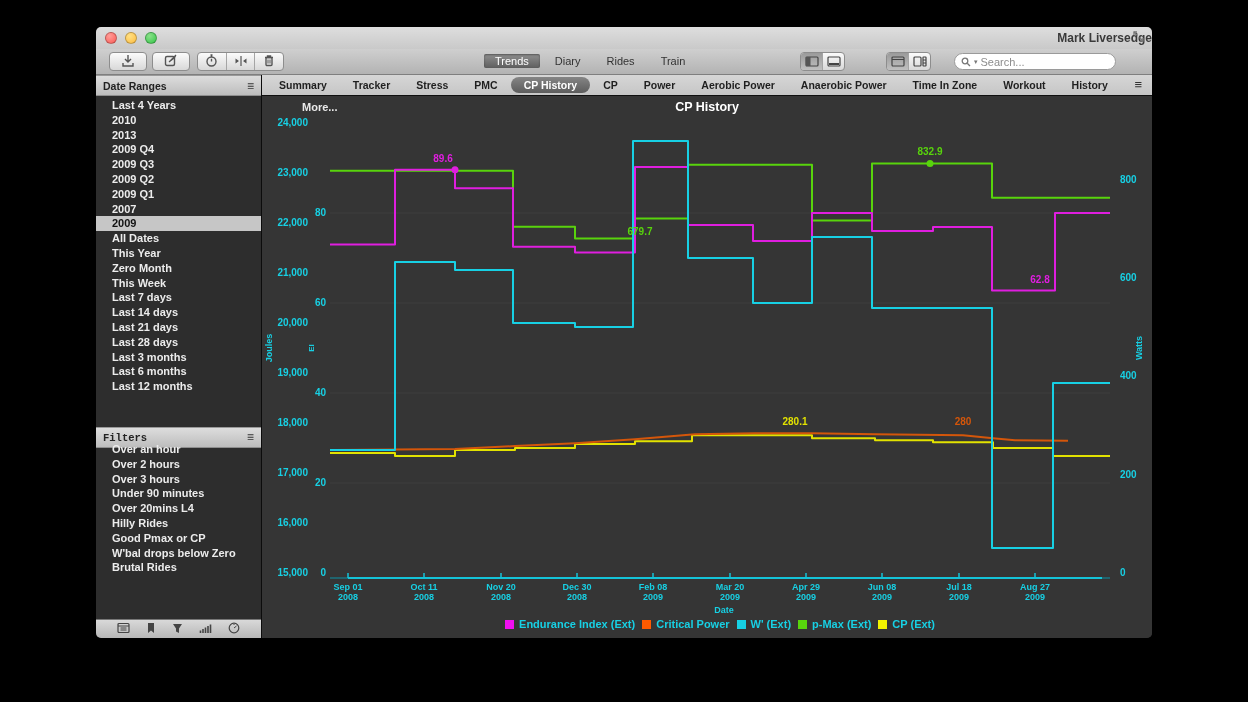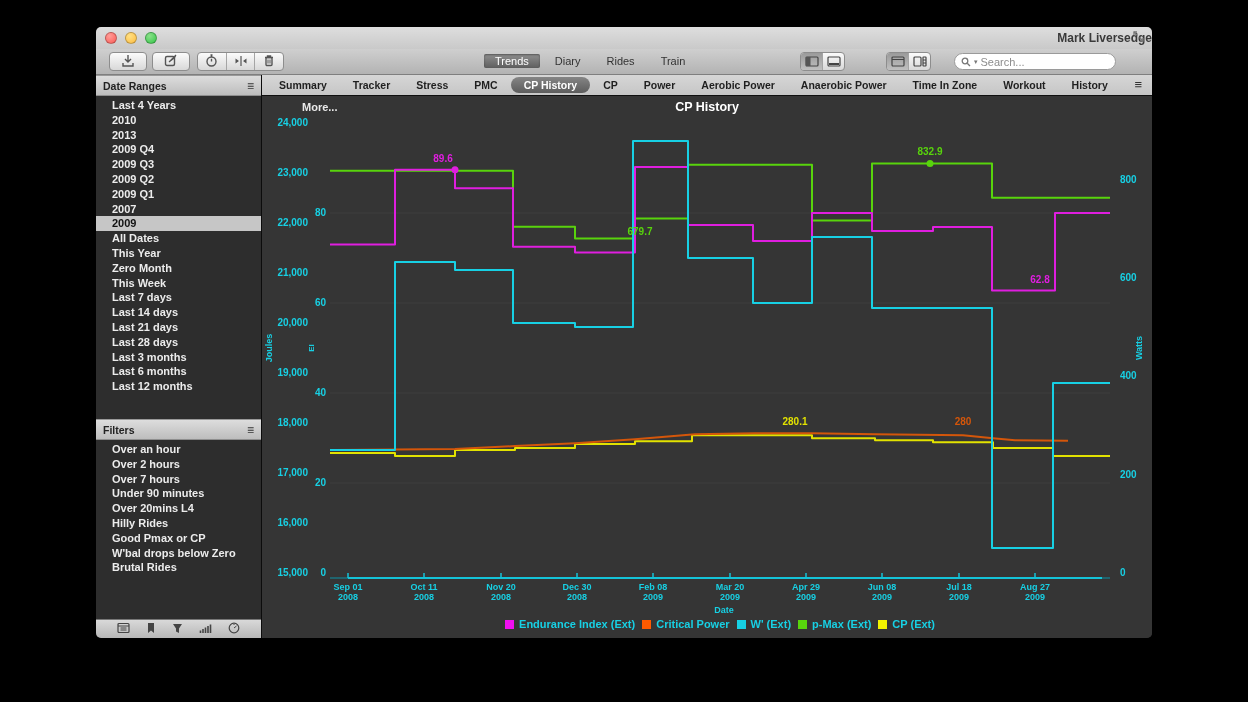--- a/index.html
+++ b/index.html
@@ -214,28 +214,28 @@
         <div class="sitem">Zero Month</div>
         <div class="sitem">This Week</div>
         <div class="sitem">Last 7 days</div>
         <div class="sitem">Last 14 days</div>
         <div class="sitem">Last 21 days</div>
         <div class="sitem">Last 28 days</div>
         <div class="sitem">Last 3 months</div>
         <div class="sitem">Last 6 months</div>
         <div class="sitem">Last 12 months</div>
       </div>
-    <div class="shead" style="top:344px;">
+    <div class="shead" style="top:352px;font-family:Liberation Mono, monospace;">
       <span class="ht">Filters</span>
       <span class="hm">≡</span>
     </div>
     <div class="slist" id="flt-list" style="top:367px;">
         <div class="sitem">Over an hour</div>
         <div class="sitem">Over 2 hours</div>
-        <div class="sitem">Over 7 hours</div>
+        <div class="sitem">Over 3 hours</div>
         <div class="sitem">Under 90 minutes</div>
         <div class="sitem">Over 20mins L4</div>
         <div class="sitem">Hilly Rides</div>
         <div class="sitem">Good Pmax or CP</div>
         <div class="sitem">W'bal drops below Zero</div>
         <div class="sitem">Brutal Rides</div>
       </div>
     <div class="sfoot">
       <span><svg width="13" height="12" viewBox="0 0 13 12">
             <rect x="1" y="1.5" width="11" height="9" rx="1"></rect>

